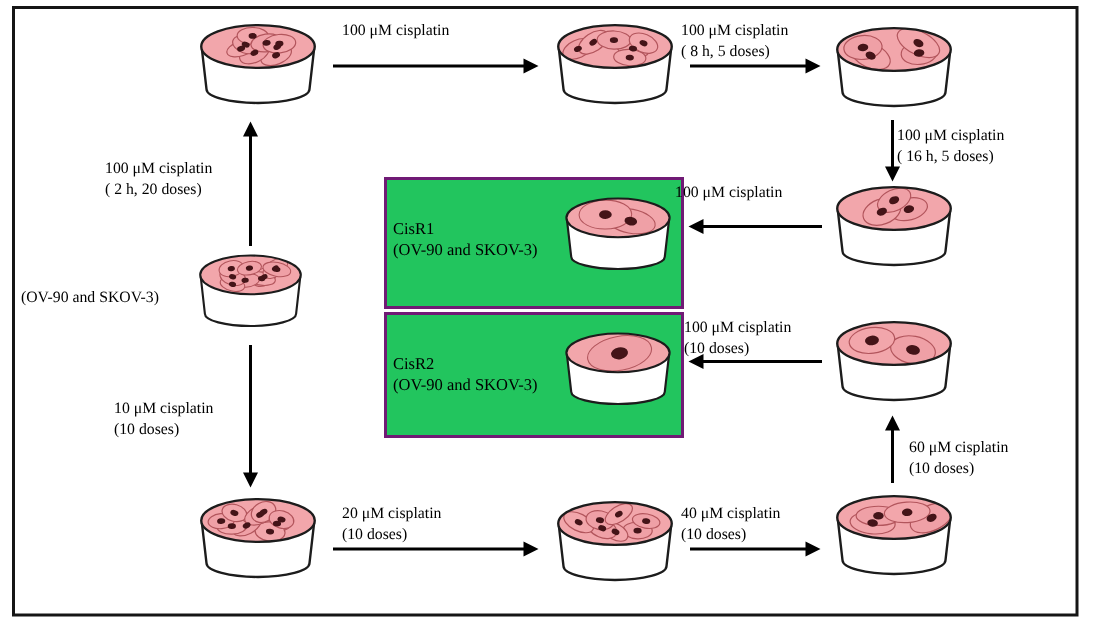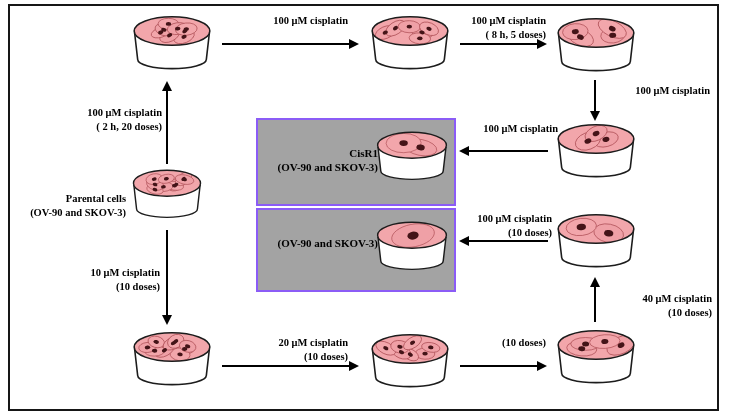--- a/index.html
+++ b/index.html
@@ -7,26 +7,26 @@
     width:729px;height:419px;position:relative;background:#ffffff;
     font-family:"Liberation Serif", serif;overflow:hidden;
   }
   .frame{
     position:absolute;left:8px;top:4px;width:711px;height:407px;
     border:2px solid #161616;box-sizing:border-box;background:#ffffff;
   }
   .dish{position:absolute;}
   .dish svg{display:block;}
   .lbl{
-    position:absolute;font-weight:bold;font-size:10.5px;line-height:1.3;
-    color:#000;text-align:right;
+    position:absolute;font-weight:normal;font-size:10.5px;line-height:1.3;
+    color:#000;text-align:left;
   }
   .lbl div{white-space:nowrap;}
   .rbox{
-    position:absolute;border:2px solid #8b5cf6;box-sizing:border-box;background:#a3a3a3;
+    position:absolute;border:2px solid #701a75;box-sizing:border-box;background:#22c55e;
   }
   .rbox .lbl{font-size:11px;}
   
   .arrow-h{position:absolute;height:0;border-top:2.5px solid #000;}
   .arrow-h.dir-right::after{
     content:'';position:absolute;right:-9px;top:-4.5px;width:0;height:0;
     border-top:5.5px solid transparent;border-bottom:5.5px solid transparent;
     border-left:10px solid #000;margin-top:-1.25px;
   }
   .arrow-h.dir-left::before{
@@ -301,20 +301,21 @@
           <ellipse cx="39.5" cy="19.2" rx="21.9" ry="12.3" transform="rotate(-1 39.5 19.2)" fill="#f2a6ab" stroke="#b2555c" stroke-width="0.9"></ellipse>
           <ellipse cx="60.7" cy="24.8" rx="5.3" ry="3.7" transform="rotate(11 60.7 24.8)" fill="#441418"></ellipse>
           <ellipse cx="39.5" cy="19.2" rx="5.3" ry="3.7" transform="rotate(-1 39.5 19.2)" fill="#441418"></ellipse>
         </g>
     <ellipse cx="50" cy="22" rx="43" ry="16.5" fill="none" stroke="#1c1c1c" stroke-width="1.8"></ellipse>
   </svg>
     </div>
 </div>
 <div class="rbox" style="left:256px;top:208px;width:200px;height:84px">
   <div class="lbl" style="left:4px;top:26px;width:116px">
+    <div>CisR2</div>
     <div>(OV-90 and SKOV-3)</div>
   </div>
   <div class="dish" style="left:114px;top:8px;width:80px;height:58px">
       <svg viewBox="0 0 100 74" width="100%" height="100%" preserveAspectRatio="none">
     <defs>
           <clipPath id="clip-cisr2">
             <ellipse cx="50" cy="22" rx="43" ry="16.5"></ellipse>
           </clipPath>
         </defs>
     <path d="M7.5 24 L11 55 A39 10.5 0 0 0 89 55 L92.5 24" fill="#ffffff" stroke="#1c1c1c" stroke-width="1.8"></path>
@@ -341,43 +342,44 @@
 
 <div class="lbl" style="left:228px;top:14px;width:120px">
   <div>100 μM cisplatin</div>
 </div>
 <div class="lbl" style="left:454px;top:14px;width:92px">
   <div>100 μM cisplatin</div>
   <div>( 8 h, 5 doses)</div>
 </div>
 <div class="lbl" style="left:598px;top:84px;width:112px">
   <div>100 μM cisplatin</div>
+  <div>( 16 h, 5 doses)</div>
 </div>
 <div class="lbl" style="left:450px;top:122px;width:108px">
   <div>100 μM cisplatin</div>
 </div>
 <div class="lbl" style="left:456px;top:212px;width:96px">
   <div>100 μM cisplatin</div>
   <div>(10 doses)</div>
 </div>
 <div class="lbl" style="left:606px;top:292px;width:106px">
-  <div>40 μM cisplatin</div>
+  <div>60 μM cisplatin</div>
   <div>(10 doses)</div>
 </div>
 <div class="lbl" style="left:228px;top:336px;width:120px">
   <div>20 μM cisplatin</div>
   <div>(10 doses)</div>
 </div>
 <div class="lbl" style="left:454px;top:336px;width:92px">
+  <div>40 μM cisplatin</div>
   <div>(10 doses)</div>
 </div>
 <div class="lbl" style="left:70px;top:106px;width:92px">
   <div>100 μM cisplatin</div>
   <div>( 2 h, 20 doses)</div>
 </div>
 <div class="lbl" style="left:76px;top:266px;width:84px">
   <div>10 μM cisplatin</div>
   <div>(10 doses)</div>
 </div>
 <div class="lbl" style="left:14px;top:192px;width:112px">
-  <div>Parental cells</div>
   <div>(OV-90 and SKOV-3)</div>
 </div>
 
 </body></html>

